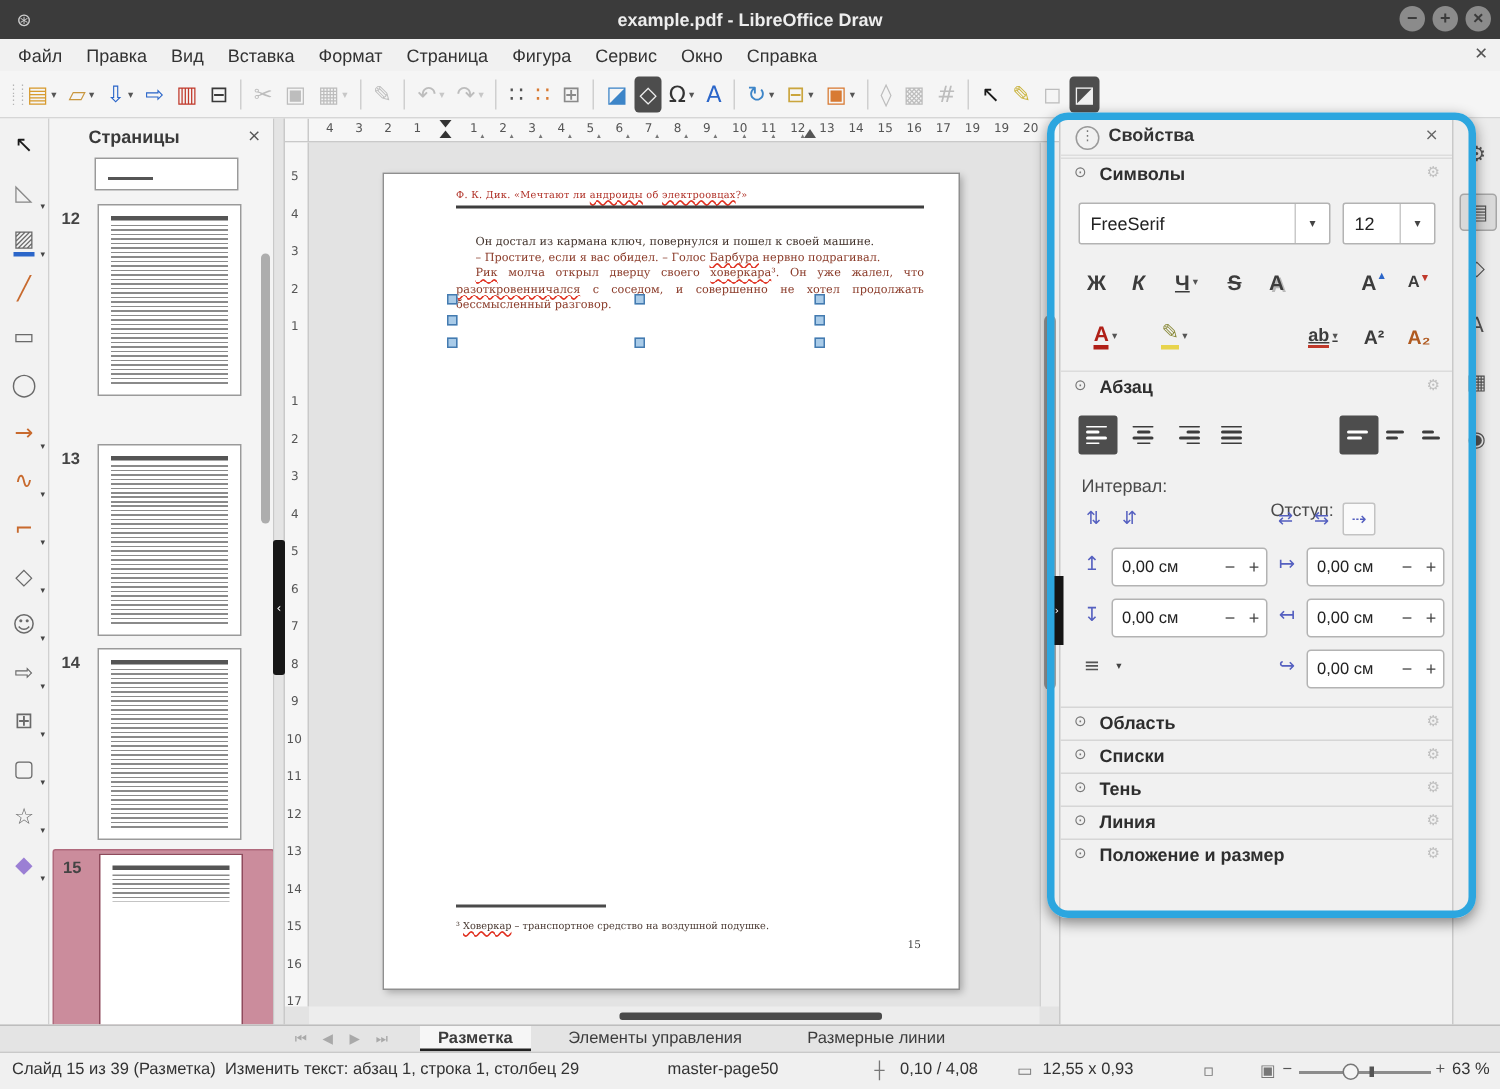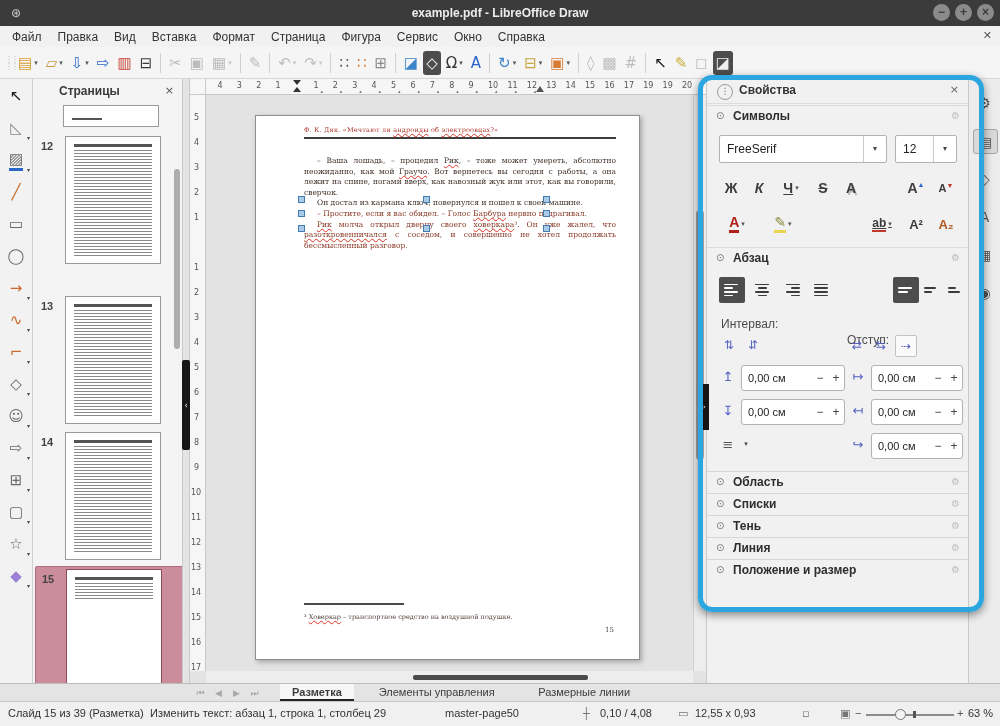--- a/index.html
+++ b/index.html
@@ -449,21 +449,20 @@
           <span class="rnum" style="top: 518px; left: 1px;">15</span>
           <span class="rnum" style="top: 543px; left: 1px;">16</span>
           <span class="rnum" style="top: 568px; left: 1px;">17</span>
         </div>
 
       <div class="abs work">
         <div class="abs page">
           <div class="doc-header" id="docheader">Ф. К. Дик. «Мечтают ли <span class="sq">андроиды</span> об <span class="sq">электроовцах</span>?»</div>
           <div class="doc-rule"></div>
           <div class="docbody" id="docbody">
-              <div class="para">– Ваша лошадь, – процедил <span class="sq">Рик</span>, – тоже может умереть, абсолютно неожиданно, как мой <span class="sq">Граучо</span>. Вот вернетесь вы сегодня с работы, а она лежит на спине, ногами вверх, как навозный жук или этот, как вы говорили, сверчок.</div>
               <div class="para">Он достал из кармана ключ, повернулся и пошел к своей машине.</div>
               <div class="para red">– Простите, если я вас обидел. – Голос <span class="sq">Барбура</span> нервно подрагивал.</div>
               <div class="para red"><span class="sq">Рик</span> молча открыл дверцу своего <span class="sq">ховеркара</span>³. Он уже жалел, что <span class="sq">разоткровенничался</span> с соседом, и совершенно не хотел продолжать бессмысленный разговор.</div>
             </div>
           <div class="fnote-rule"></div>
           <div class="fnote" id="docfnote">³ <span class="sq">Ховеркар</span> – транспортное средство на воздушной подушке.</div>
           <div class="pgnum">15</div>
           <div id="selhandles">
               <div class="handle" style="left: 42px; top: 80px;"></div>
               <div class="handle" style="left: 167px; top: 80px;"></div>

